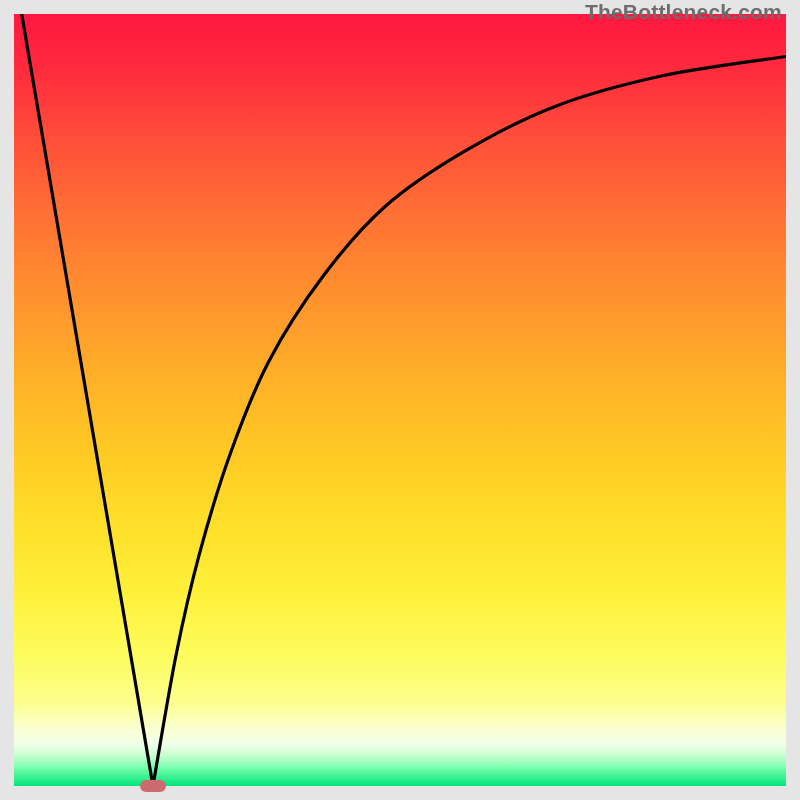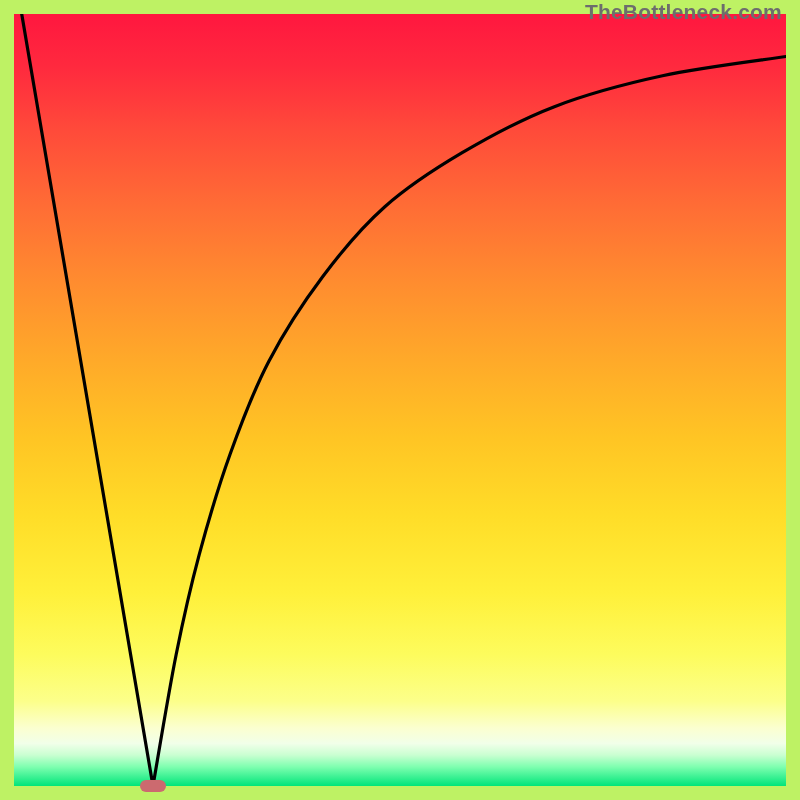--- a/index.html
+++ b/index.html
@@ -9,21 +9,21 @@
     height: 800px;
     background: #000;
     overflow: hidden;
   }
   .frame {
     position: absolute;
     left: 0;
     top: 0;
     width: 800px;
     height: 800px;
-    background: #bef264;
+    background: #e5e5e5;
   }
   .plot {
     position: absolute;
     left: 14px;
     top: 14px;
     width: 772px;
     height: 772px;
     background: linear-gradient(to bottom,
       #ff173f 0%,
       #ff2a3e 7%,

